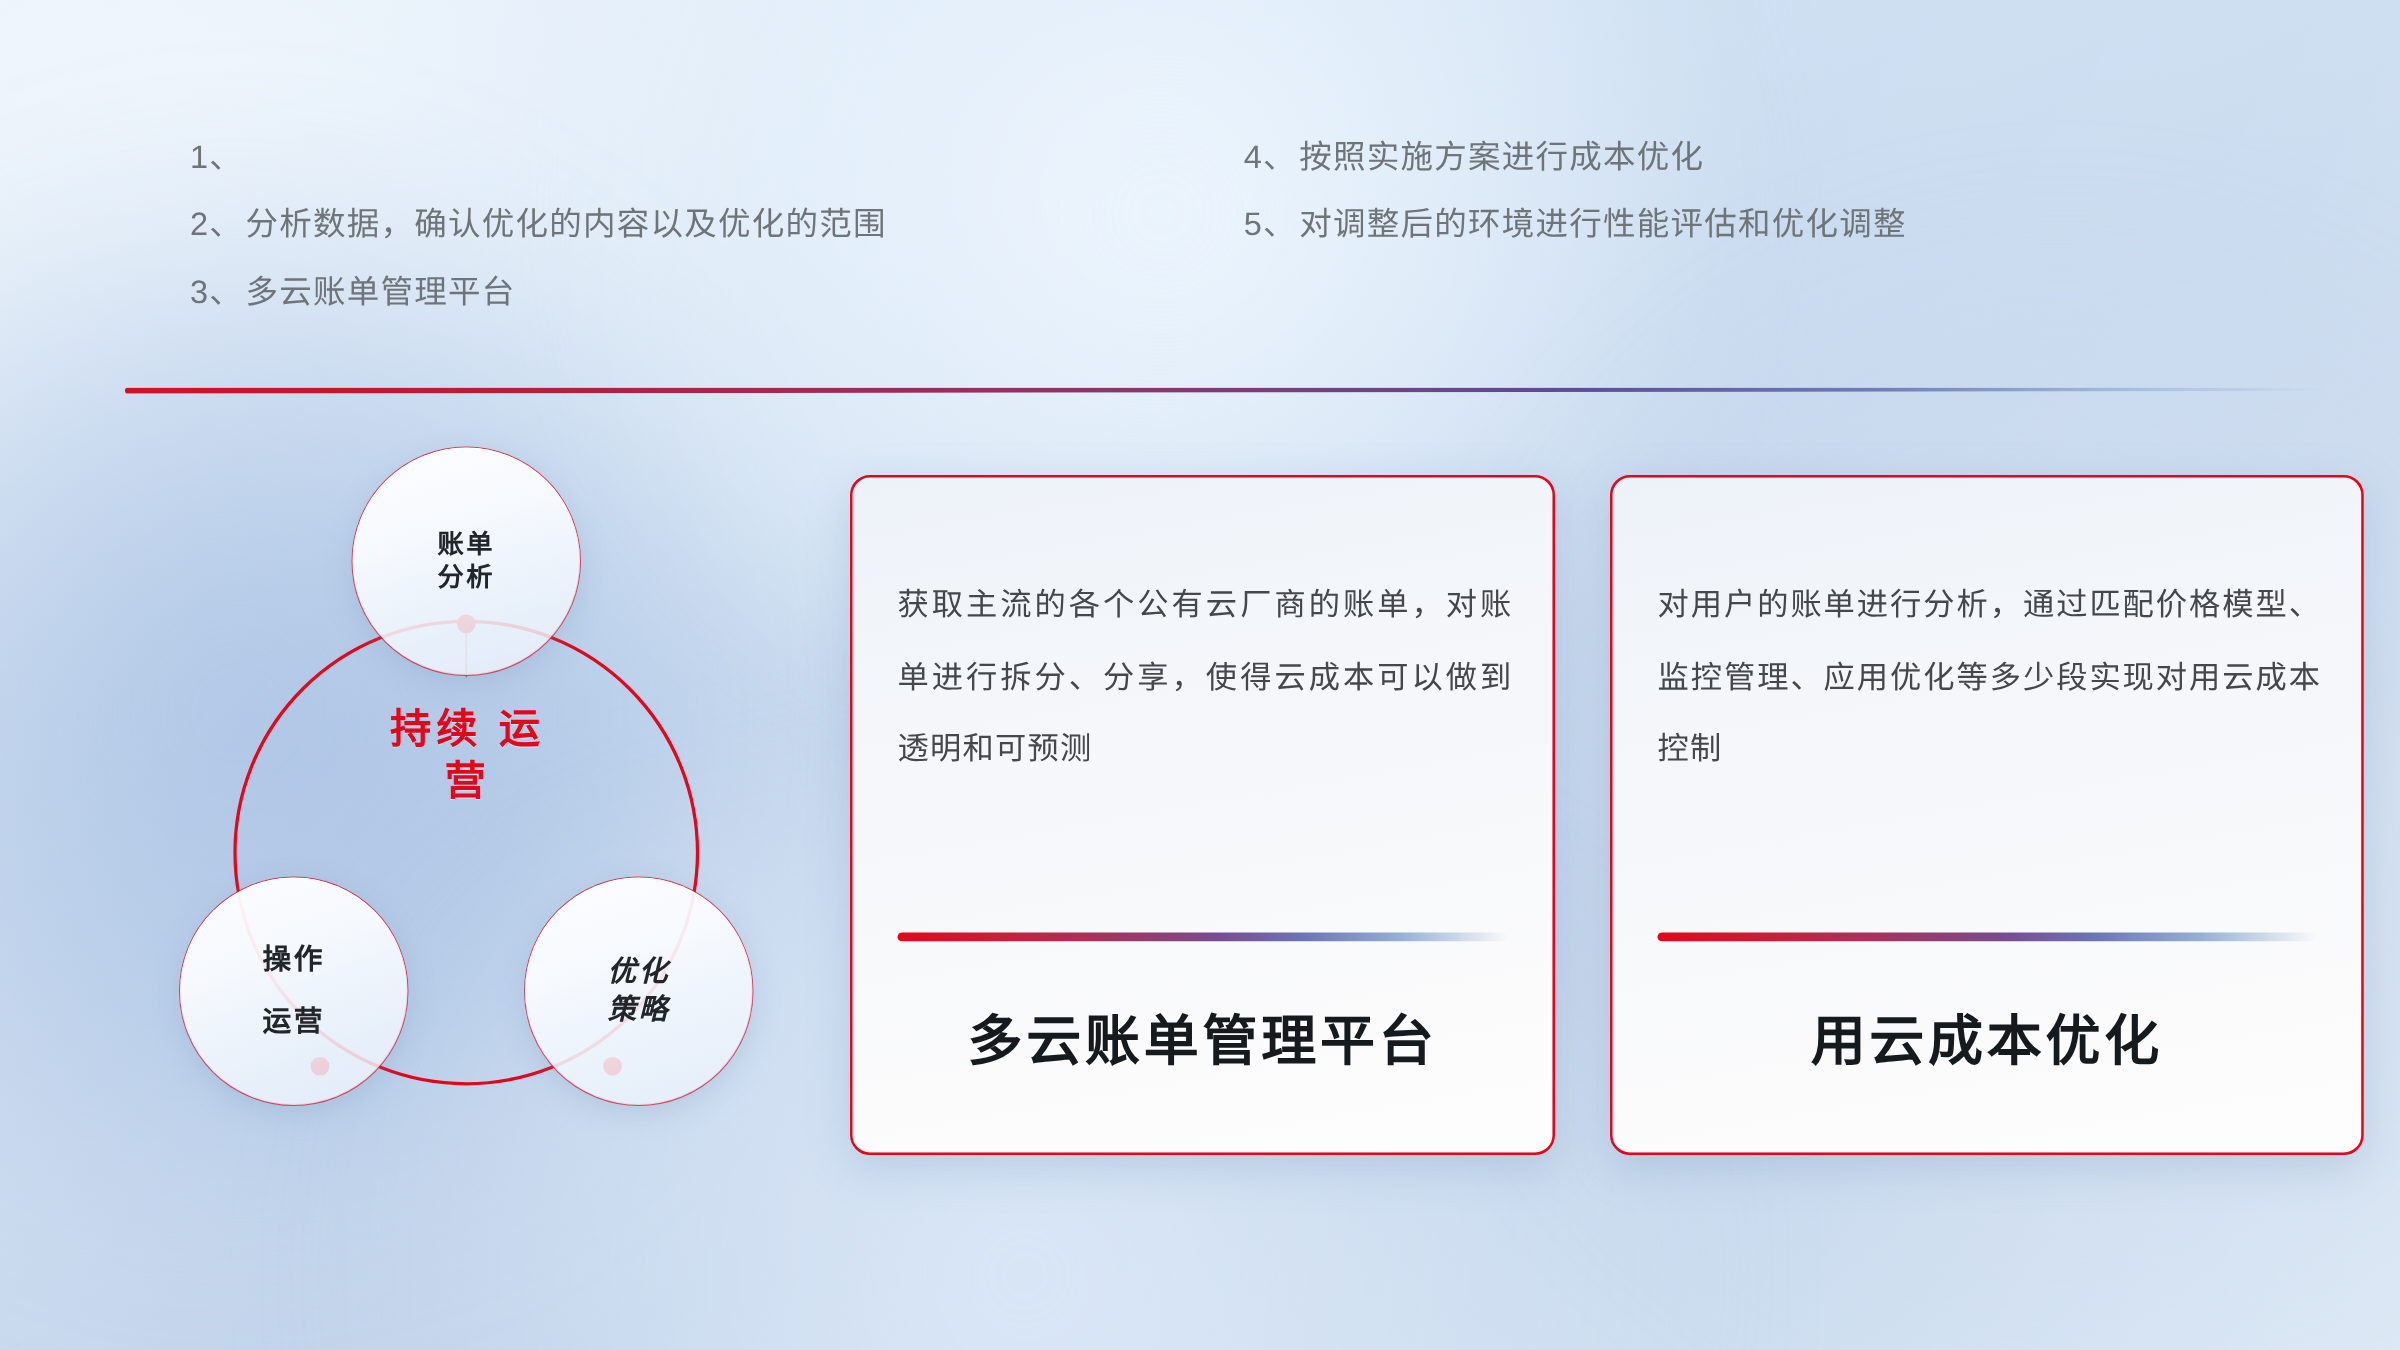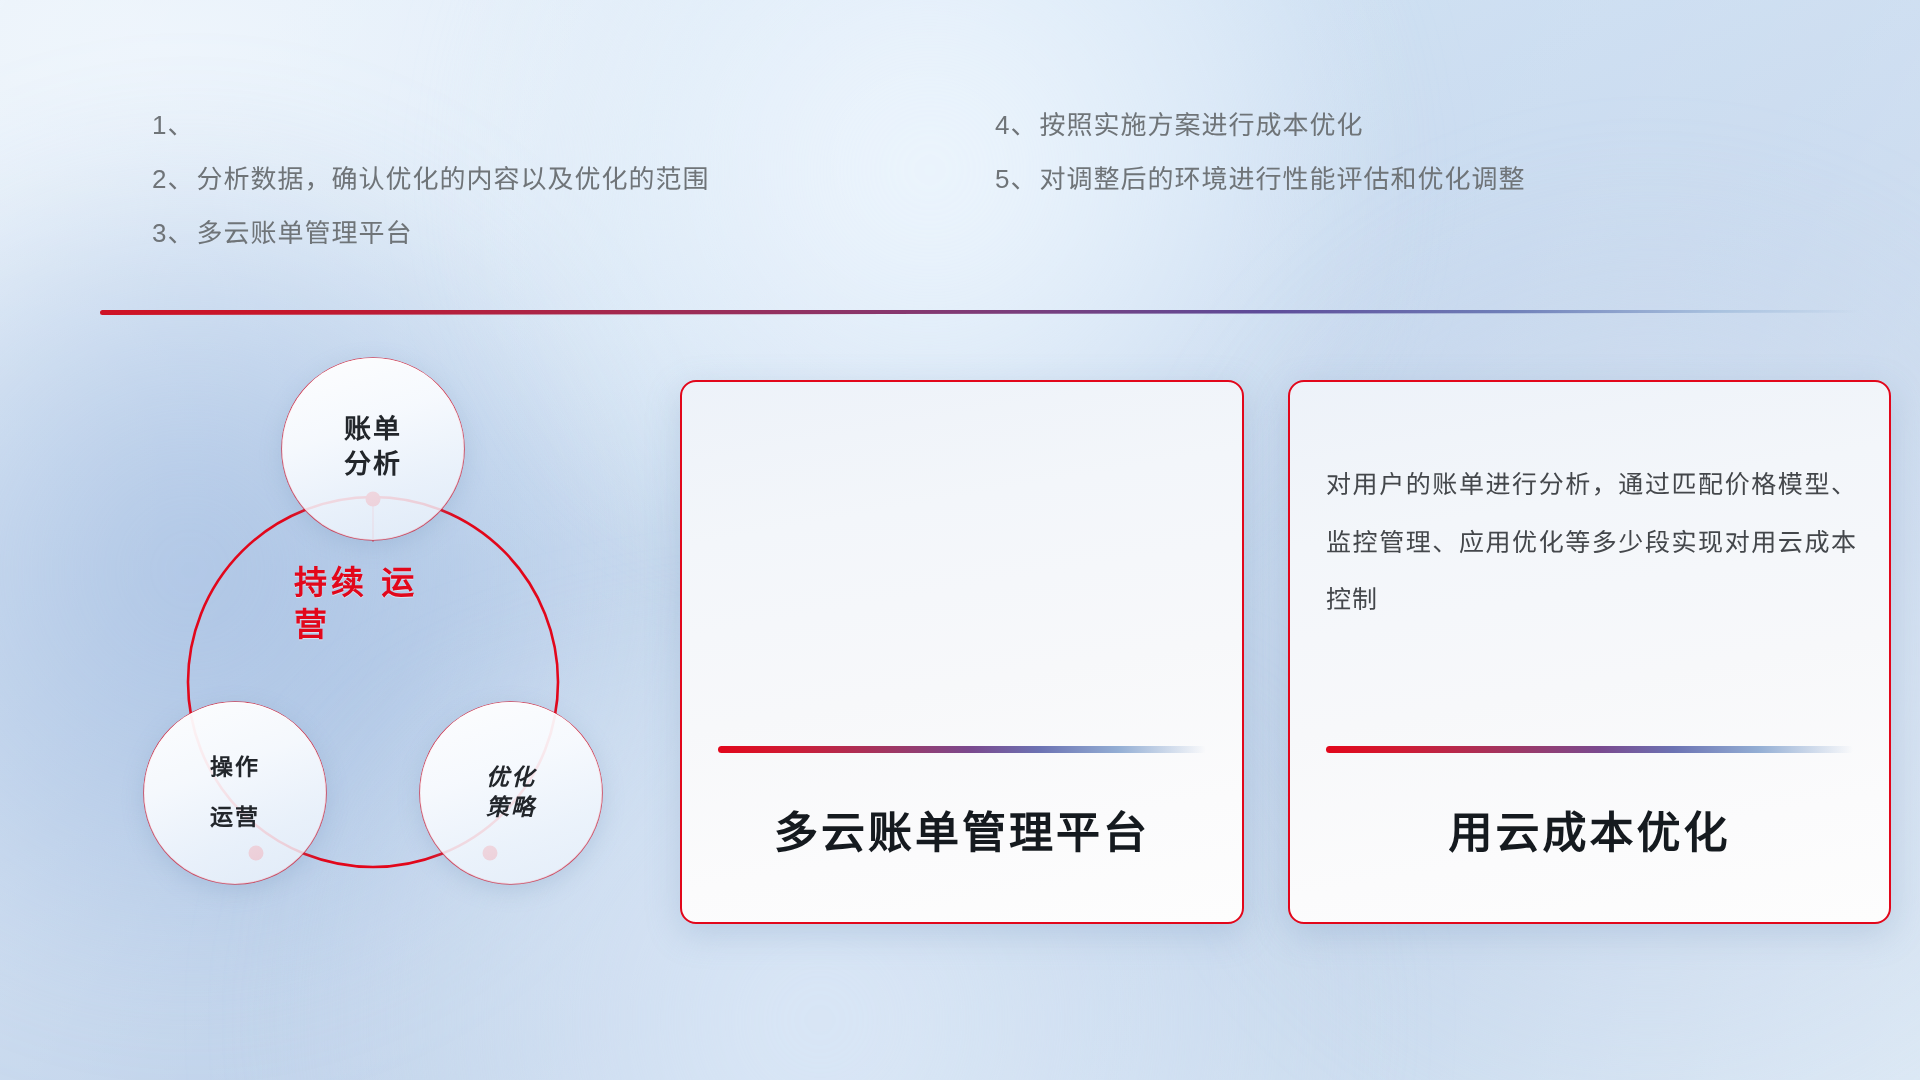--- a/index.html
+++ b/index.html
@@ -116,42 +116,41 @@
     align-items: center;
     justify-content: center;
     color: #22262b;
     font-weight: 700;
     letter-spacing: 2px;
     line-height: 1.30;
   }
   .bubble-top {
     left: 186px; top: 6px;
     width: 182px; height: 182px;
-    font-size: 27px;
-    font-family: Liberation Mono, monospace;
+    font-size: 21px;
   }
   .bubble-left {
     left: 48px; top: 350px;
     width: 182px; height: 182px;
     font-size: 23px;
     gap: 20px;
   }
   .bubble-right {
     left: 324px; top: 350px;
     width: 182px; height: 182px;
     font-size: 23px;
     font-style: italic;
   }
   .bubble span { display: block; text-align: center; }
 
   .venn-center {
     position: absolute;
     left: 198px; top: 210px;
     width: 160px;
-    text-align: left;
+    text-align: center;
     color: #e2071b;
     font-size: 33px;
     font-weight: 800;
     letter-spacing: 4px;
     line-height: 1.28;
     text-shadow: 0 1px 0 rgba(255,255,255,0.45);
   }
 
   
   .card {
@@ -270,20 +269,21 @@
       <span>策略</span>
     </div>
 
     <div class="venn-center">
       <span>持续</span>
       <span>运营</span>
     </div>
   </div>
 
   <div class="card card-1">
+    <div class="card-body">获取主流的各个公有云厂商的账单，对账单进行拆分、分享，使得云成本可以做到透明和可预测</div>
     <div class="card-rule"></div>
     <div class="card-title">多云账单管理平台</div>
   </div>
 
   <div class="card card-2">
     <div class="card-body">对用户的账单进行分析，通过匹配价格模型、监控管理、应用优化等多少段实现对用云成本控制</div>
     <div class="card-rule"></div>
     <div class="card-title">用云成本优化</div>
   </div>
 

